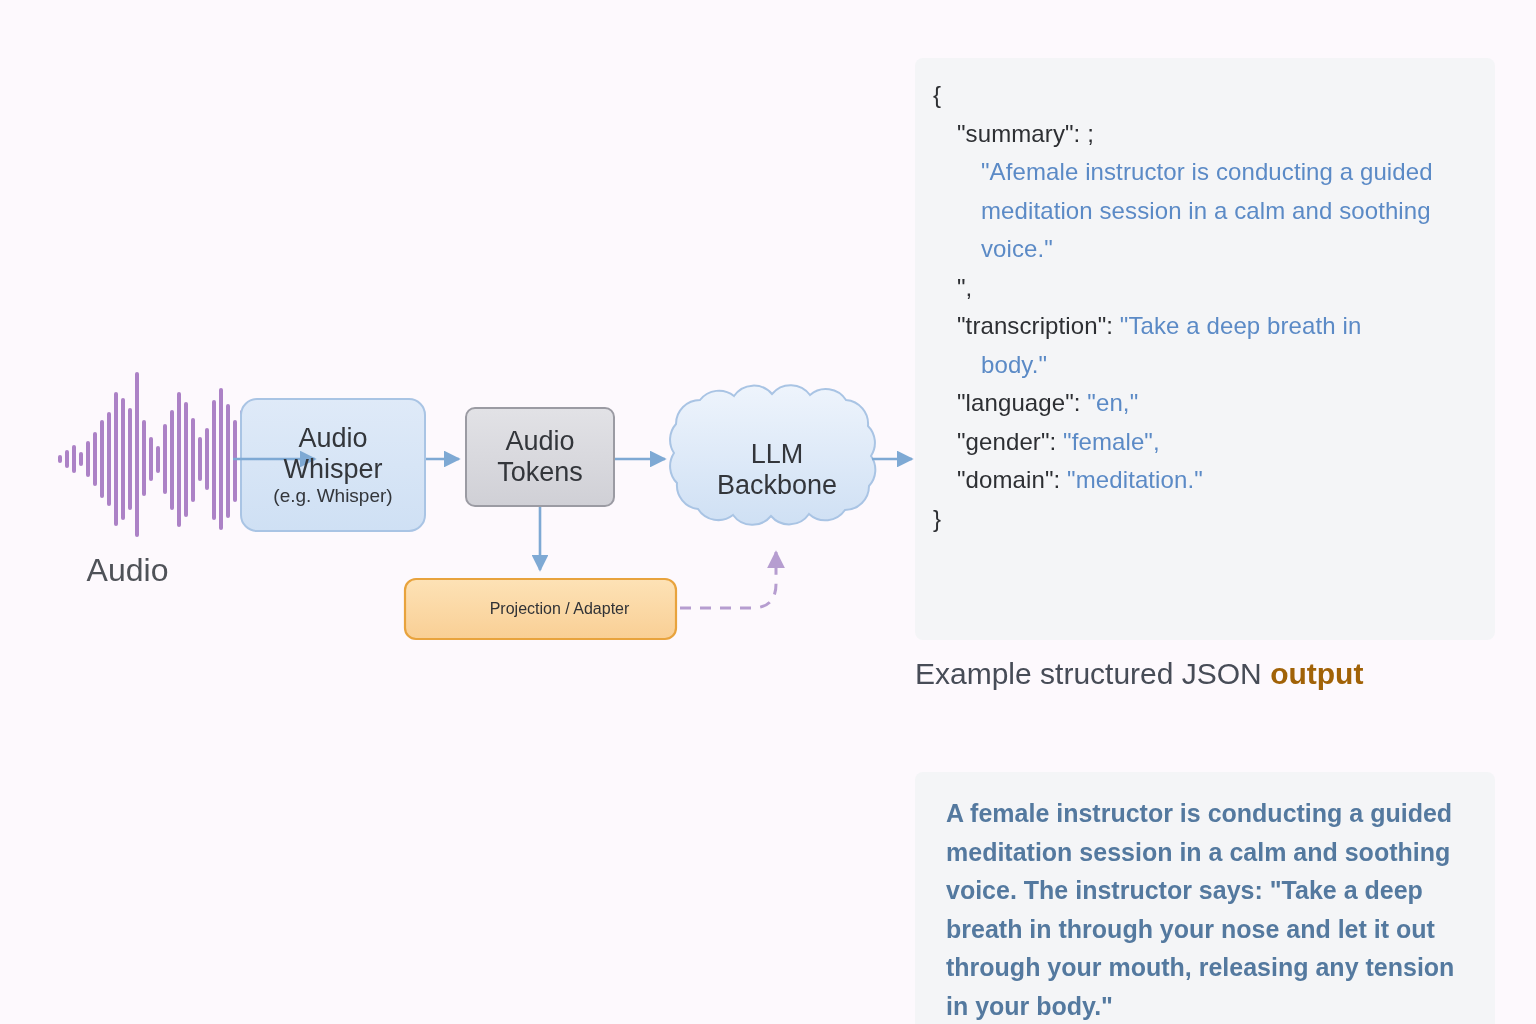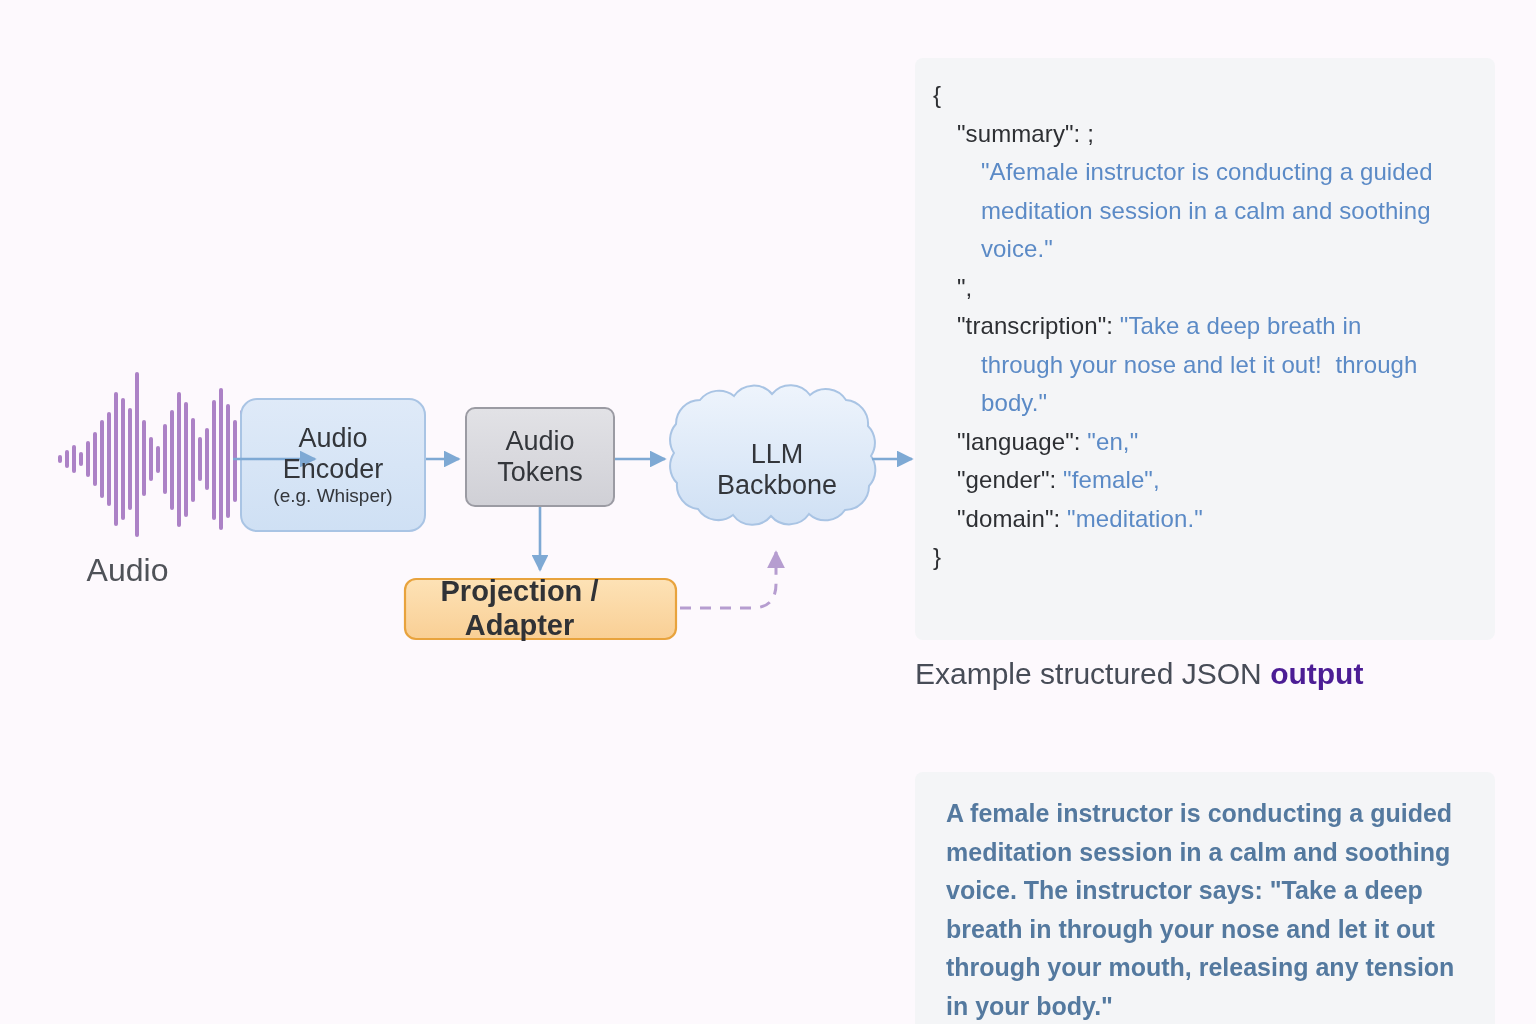--- a/index.html
+++ b/index.html
@@ -45,22 +45,22 @@
   }
   .node-label .l1,
   .node-label .l2 { font-size: 27px; }
   .node-label .l3 { font-size: 19px; }
 
   #lbl-encoder { left: 241px; top: 399px; width: 184px; height: 132px; }
   #lbl-tokens  { left: 466px; top: 408px; width: 148px; height: 98px; }
   #lbl-llm     { left: 678px; top: 406px; width: 198px; height: 128px; }
   #lbl-llm .l1, #lbl-llm .l2 { font-size: 27px; }
   #lbl-adapter {
-    left: 384px; top: 579px; width: 271px; height: 60px;
-    font-size: 29px; color: #303236; font-weight: bold;
+    left: 424px; top: 579px; width: 271px; height: 60px;
+    font-size: 16px; color: #303236;
   }
   #lbl-waveform {
     left: 25px; top: 520px; width: 205px; height: 100px;
     font-size: 32px; color: #4f5258; line-height: 1.38;
   }
 
   
   .panel {
     position: absolute;
     background: #f4f5f7;
@@ -88,21 +88,21 @@
 
   
   #json-caption {
     position: absolute;
     left: 915px; top: 657px;
     width: 600px;
     font-size: 30px;
     color: #474c57;
     white-space: nowrap;
   }
-  #json-caption .bold { font-weight: 600; color: #4c1d95; }
+  #json-caption .bold { font-weight: 600; color: #a16207; }
 
   
   #para-panel {
     left: 915px; top: 772px;
     width: 580px; height: 252px;
     background: #f4f5f7;
     border-radius: 8px 8px 0 0;
     font-weight: bold;
   }
   .para-body {
@@ -213,21 +213,21 @@
     <line x1="315" y1="459" x2="233" y2="459" stroke="#7ea9d4" stroke-width="2.6" marker-start="url(#ah-blue)"></line>
     <line x1="426" y1="459" x2="459" y2="459" stroke="#7ea9d4" stroke-width="2.6" marker-end="url(#ah-blue)"></line>
     <line x1="615" y1="459" x2="665" y2="459" stroke="#7ea9d4" stroke-width="2.6" marker-end="url(#ah-blue)"></line>
     <line x1="540" y1="507" x2="540" y2="570" stroke="#7ea9d4" stroke-width="2.6" marker-end="url(#ah-blue)"></line>
     <path d="M 680 608 L 752 608 Q 776 608 776 584 L 776 552" fill="none" stroke="#b69dd0" stroke-width="3" stroke-dasharray="11 9" marker-end="url(#ah-purple)"></path>
     <line x1="872" y1="459" x2="912" y2="459" stroke="#7ea9d4" stroke-width="2.6" marker-end="url(#ah-blue)"></line>
   </svg>
 
   <div class="node-label" id="lbl-encoder">
     <span class="l1">Audio</span>
-    <span class="l2">Encoder</span>
+    <span class="l2">Whisper</span>
     <span class="l3">(e.g. Whisper)</span>
   </div>
 
   <div class="node-label" id="lbl-tokens">
     <span class="l1">Audio</span>
     <span class="l2">Tokens</span>
   </div>
 
   <div class="node-label" id="lbl-llm">
     <span class="l1">LLM</span>
@@ -242,21 +242,20 @@
 
   <div class="panel" id="json-panel">
     <div class="json-body" id="json-body">
         <div class="json-line"><span class="jkey">{</span></div>
         <div class="json-line ind1"><span class="jkey">"summary": ;</span></div>
         <div class="json-line ind2"><span class="jval">"Afemale instructor is conducting a guided</span></div>
         <div class="json-line ind2"><span class="jval">meditation session in a calm and soothing</span></div>
         <div class="json-line ind2"><span class="jval">voice."</span></div>
         <div class="json-line ind1"><span class="jkey">",</span></div>
         <div class="json-line ind1"><span class="jkey">"transcription": </span><span class="jval">"Take a deep breath in</span></div>
-        <div class="json-line ind2"><span class="jval">through your nose and let it out!  through</span></div>
         <div class="json-line ind2"><span class="jval">body."</span></div>
         <div class="json-line ind1"><span class="jkey">"language": </span><span class="jval">"en,"</span></div>
         <div class="json-line ind1"><span class="jkey">"gender": </span><span class="jval">"female",</span></div>
         <div class="json-line ind1"><span class="jkey">"domain": </span><span class="jval">"meditation."</span></div>
         <div class="json-line"><span class="jkey">}</span></div>
       </div>
   </div>
 
   <div id="json-caption">
     <span>Example structured JSON </span><span class="bold">output</span>

